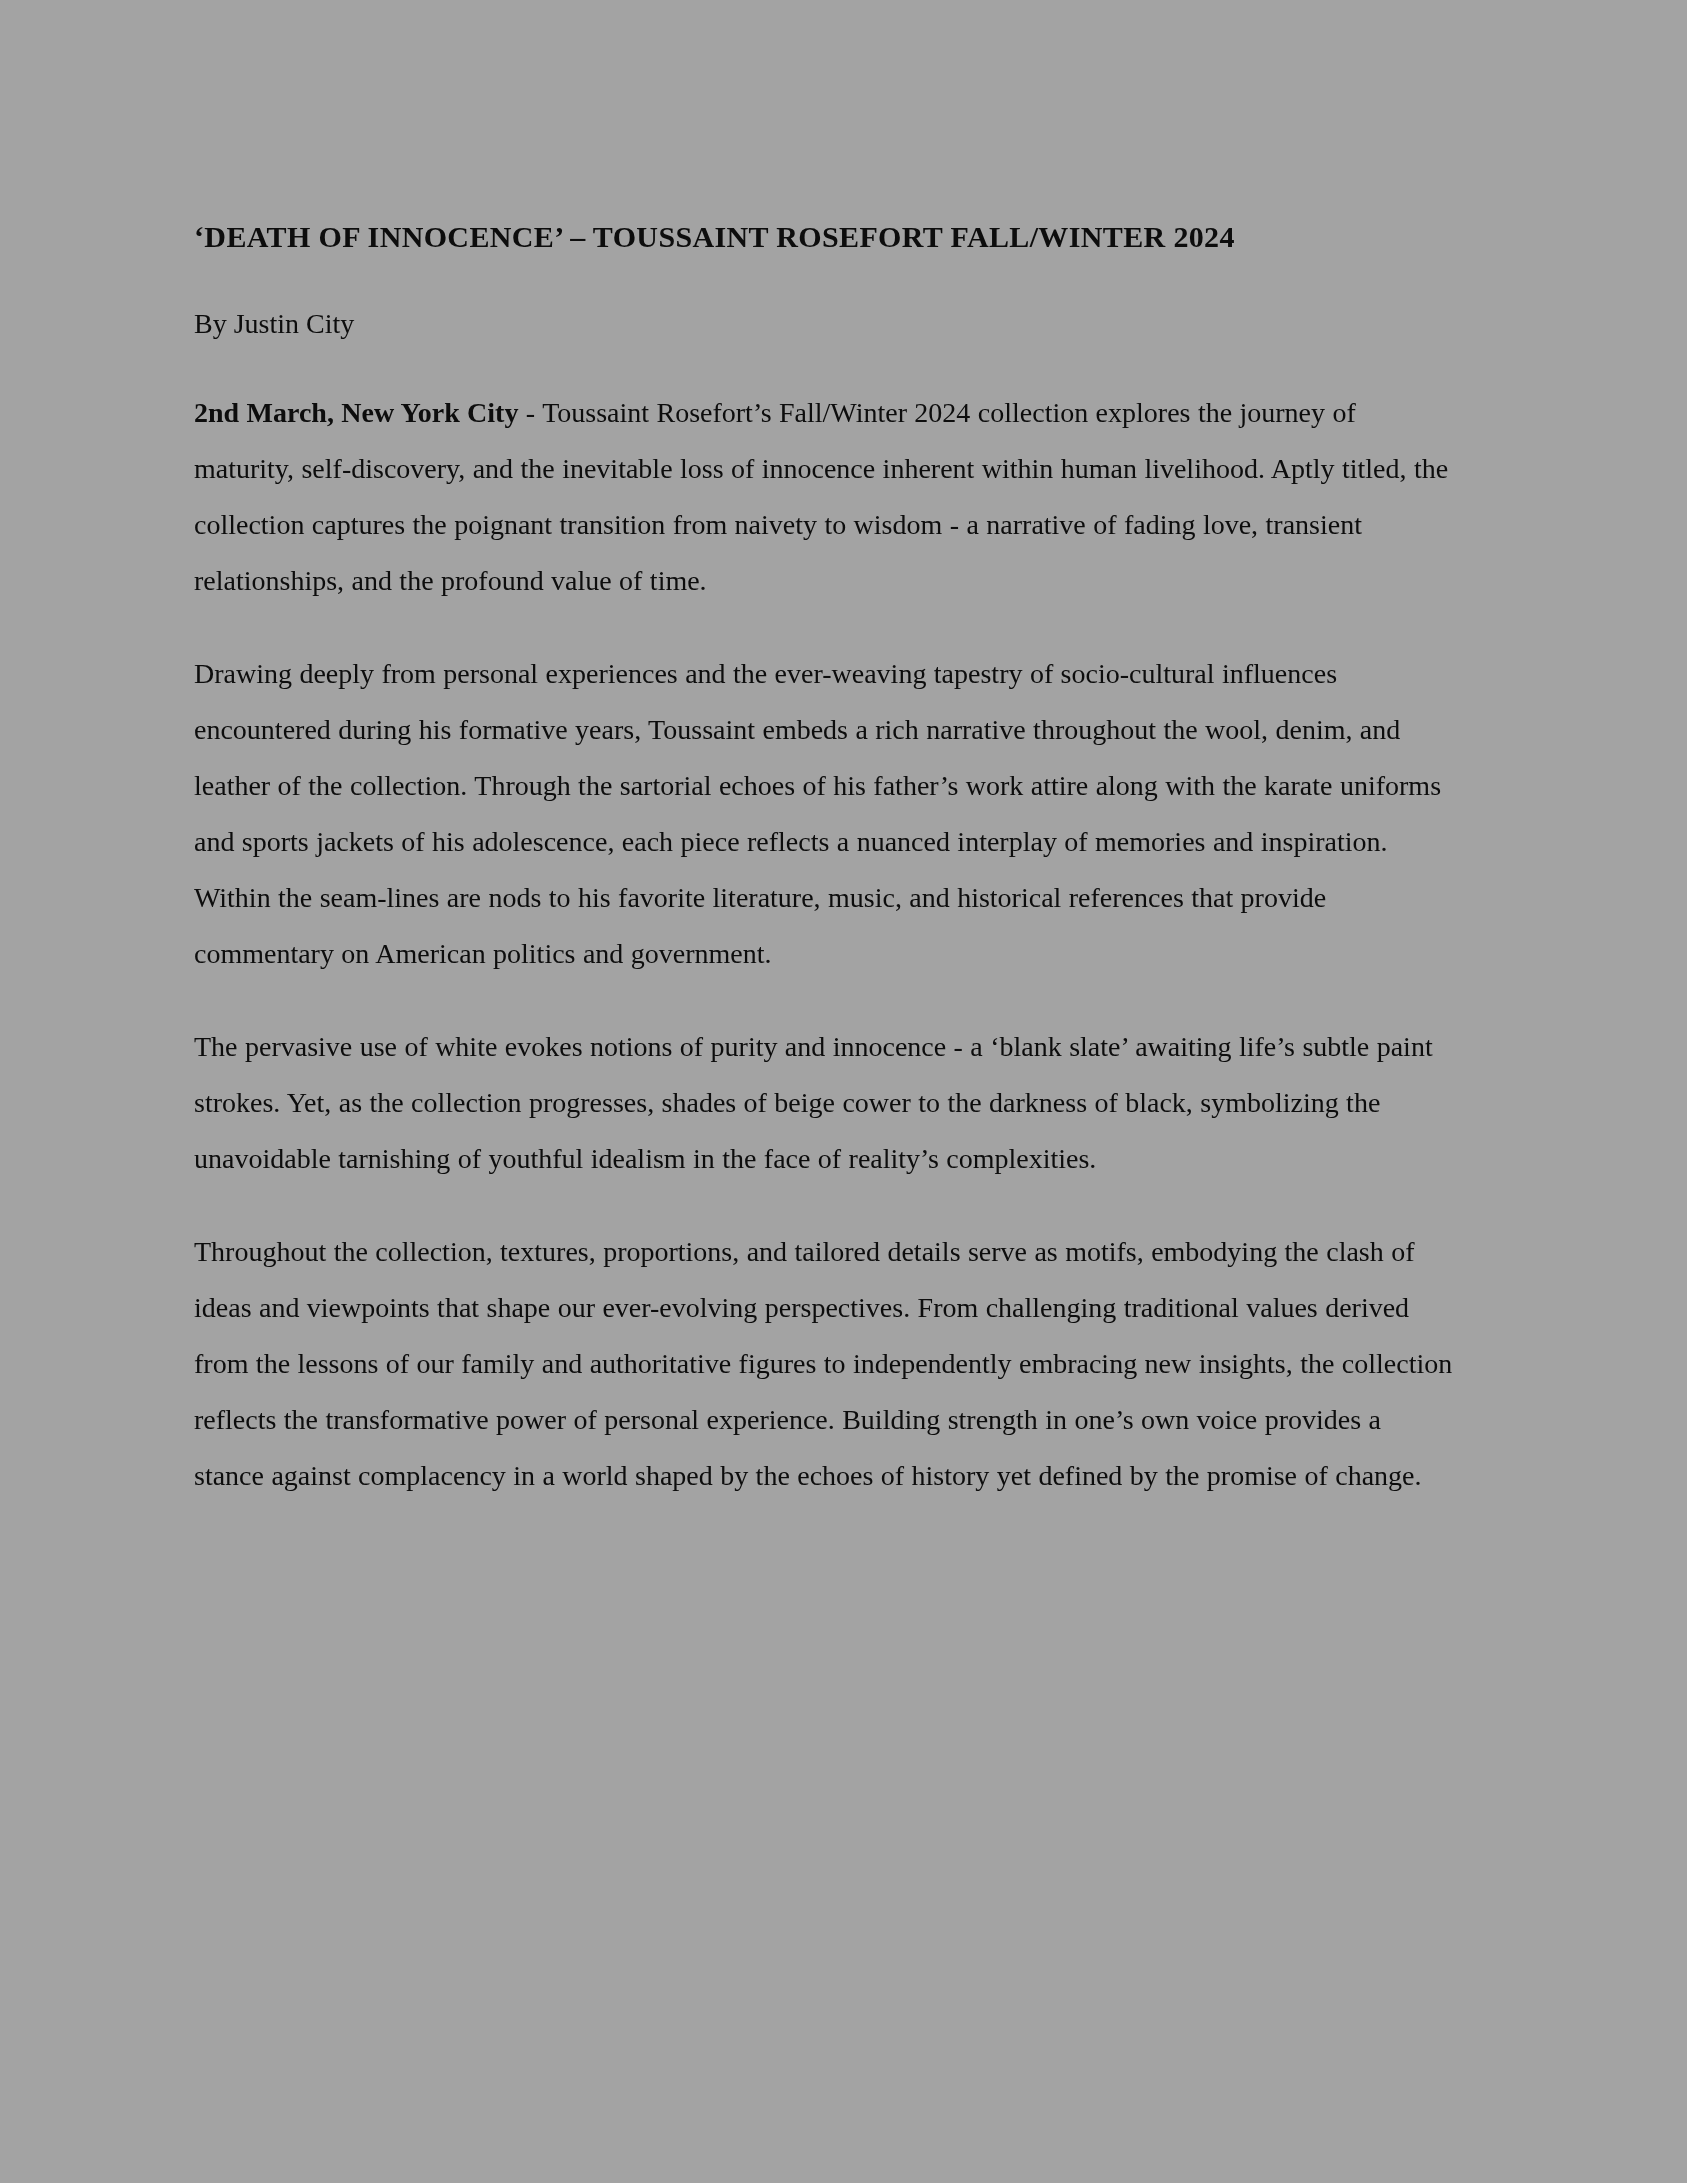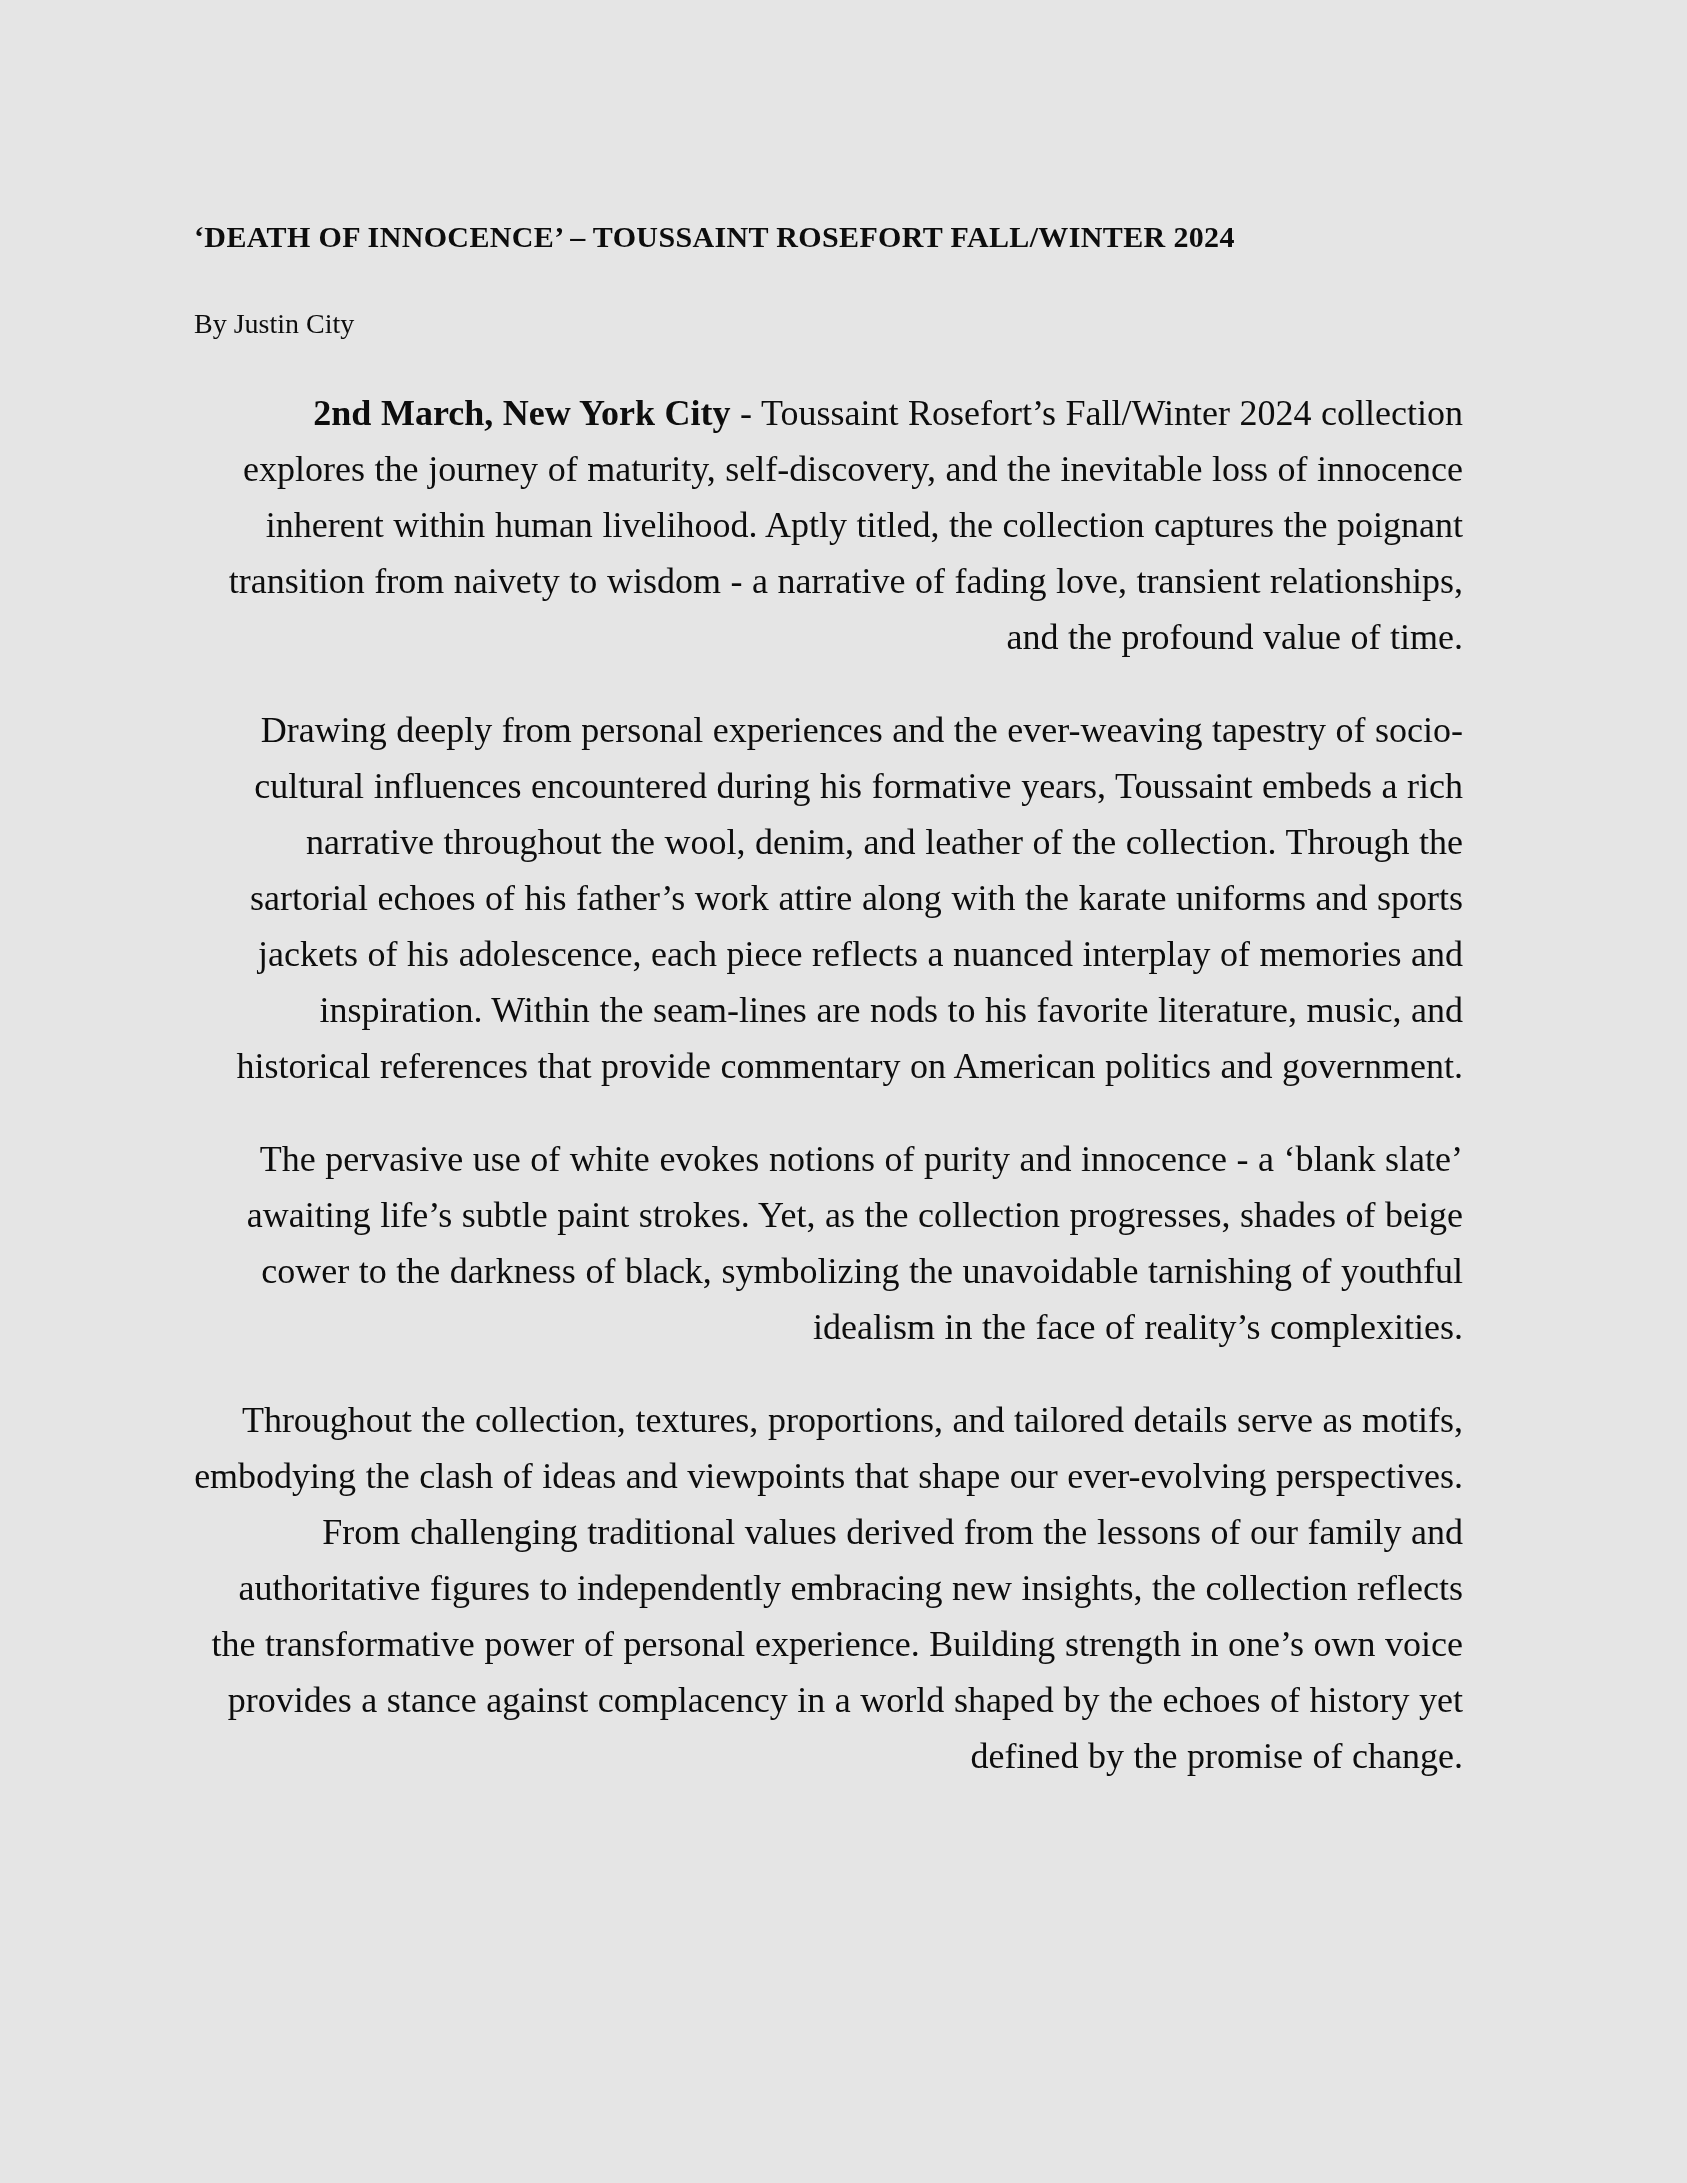--- a/index.html
+++ b/index.html
@@ -12,21 +12,21 @@
     width: 1687px;
     height: 2183px;
     font-family: "Liberation Serif", "DejaVu Serif", serif;
     color: #0d0d0d;
     -webkit-font-smoothing: antialiased;
   }
   .page {
     position: relative;
     width: 1687px;
     height: 2183px;
-    background: #e5e5e5;
+    background: #a3a3a3;
     box-sizing: border-box;
   }
   .content {
     position: absolute;
     left: 194px;
     top: 218px;
     width: 1277px;
   }
   .headline {
     font-size: 30px;
@@ -37,25 +37,25 @@
     text-align: left;
     white-space: nowrap;
   }
   .byline {
     font-size: 28px;
     font-weight: 400;
     line-height: 1.4;
     margin: 48px 0 0 0;
   }
   .para {
-    font-size: 36px;
+    font-size: 28px;
     font-weight: 400;
     line-height: 56px;
-    margin: 37px 8px 0 0;
-    text-align: right;
+    margin: 37px 16px 0 0;
+    text-align: left;
     word-spacing: 0.015em;
   }
   .para.first {
     margin-top: 42px;
   }
   .lede-location {
     font-weight: 700;
   }
 </style>
 </head>

